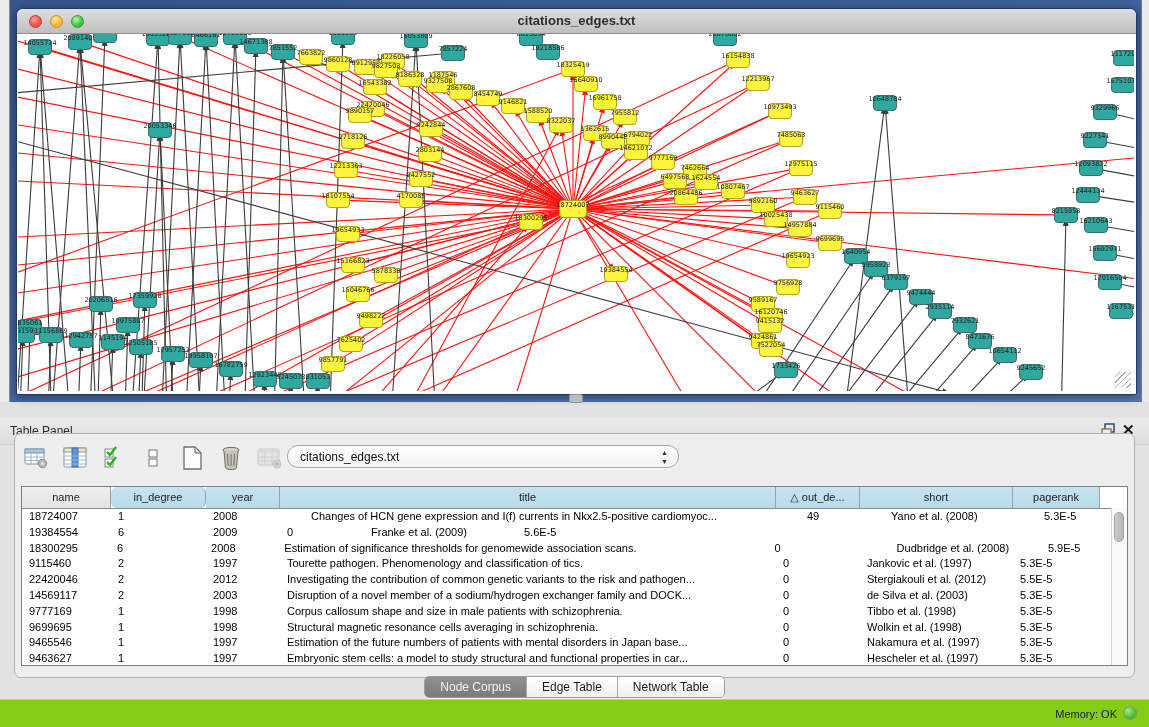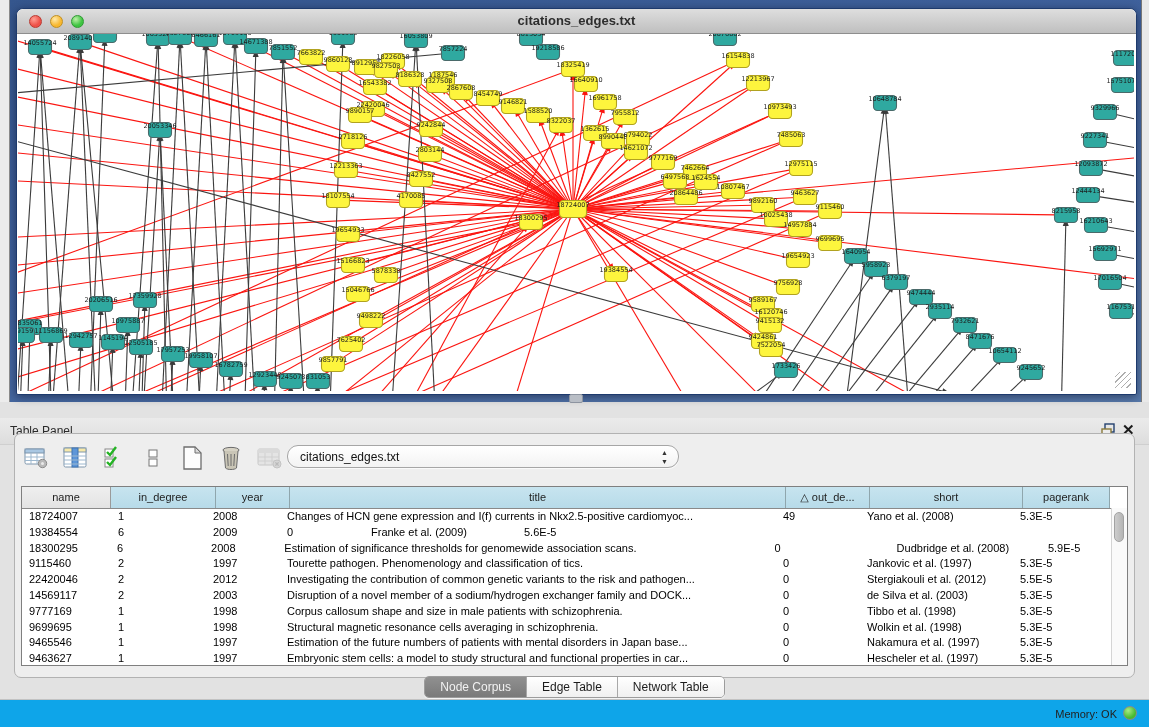--- a/index.html
+++ b/index.html
@@ -74,21 +74,21 @@
   
   .segbar{position:absolute;left:0;right:0;top:274px;display:flex;justify-content:center;}
   .seggroup{display:flex;border:1px solid #9c9c9c;border-radius:5px;overflow:hidden;height:20px;
     box-shadow:0 1px 1px rgba(255,255,255,.7);}
   .seg{padding:0 15px;font-size:12px;line-height:20px;background:linear-gradient(#ffffff,#f0f0f0);
     color:#1c1c1c;border-right:1px solid #a8a8a8;}
   .seg:last-child{border-right:none;}
   .seg-sel{background:linear-gradient(#909090,#7a7a7a);color:#f2f2f2;}
 
   
-  .statusbar{position:absolute;left:0;top:297px;width:100%;height:28px;background:#0ea5e9;
+  .statusbar{position:absolute;left:0;top:297px;width:100%;height:28px;background:#84cc16;
     border-top:1px solid #c2c2c2;}
   .mem{position:absolute;right:32px;top:8px;font-size:11px;color:#222;}
   .memdot{position:absolute;right:12px;top:6px;width:14px;height:14px;border-radius:50%;
     background:radial-gradient(circle at 35% 30%,#a8eb84,#46bb2f 65%);border:1px solid #8b8b8b;box-sizing:border-box;}
 </style>
 </head>
 <body>
 
 <div class="screen">
 
@@ -760,34 +760,34 @@
         </span>
       </div>
       <div class="combo">
         <span class="combo-text">citations_edges.txt</span>
         <span class="combo-stepper">▲<br>▼</span>
       </div>
 
       <div class="tablewrap">
         <div class="thead" id="thead">
             <div class="th th-name" style="width: 89px;">name</div>
-            <div class="th" style="width: 105px;">in_degree</div>
+            <div class="th" style="width: 95px; border-radius: 6px;">in_degree</div>
             <div class="th" style="width: 74px;">year</div>
             <div class="th" style="width: 496px;">title</div>
             <div class="th" style="width: 84px;">△ out_de...</div>
             <div class="th" style="width: 153px;">short</div>
             <div class="th" style="width: 87px;">pagerank</div>
             <div class="th th-fill"></div>
           </div>
         <div class="tbody" id="tbody">
             <div class="tr">
               <div class="td" style="width: 89px;">18724007</div>
               <div class="td" style="width: 95px;">1</div>
               <div class="td" style="width: 74px;">2008</div>
-              <div class="td" style="width: 496px;">Changes of HCN gene expression and I(f) currents in Nkx2.5-positive cardiomyoc...</div>
+              <div class="td" style="width: 496px; margin-left: 24px;">Changes of HCN gene expression and I(f) currents in Nkx2.5-positive cardiomyoc...</div>
               <div class="td" style="width: 84px;">49</div>
               <div class="td" style="width: 153px;">Yano et al. (2008)</div>
               <div class="td" style="width: 87px;">5.3E-5</div>
             </div>
             <div class="tr">
               <div class="td" style="width: 89px;">19384554</div>
               <div class="td" style="width: 95px;">6</div>
               <div class="td" style="width: 74px;">2009</div>
               <div class="td" style="width: 84px;">0</div>
               <div class="td" style="width: 153px;">Franke et al. (2009)</div>

